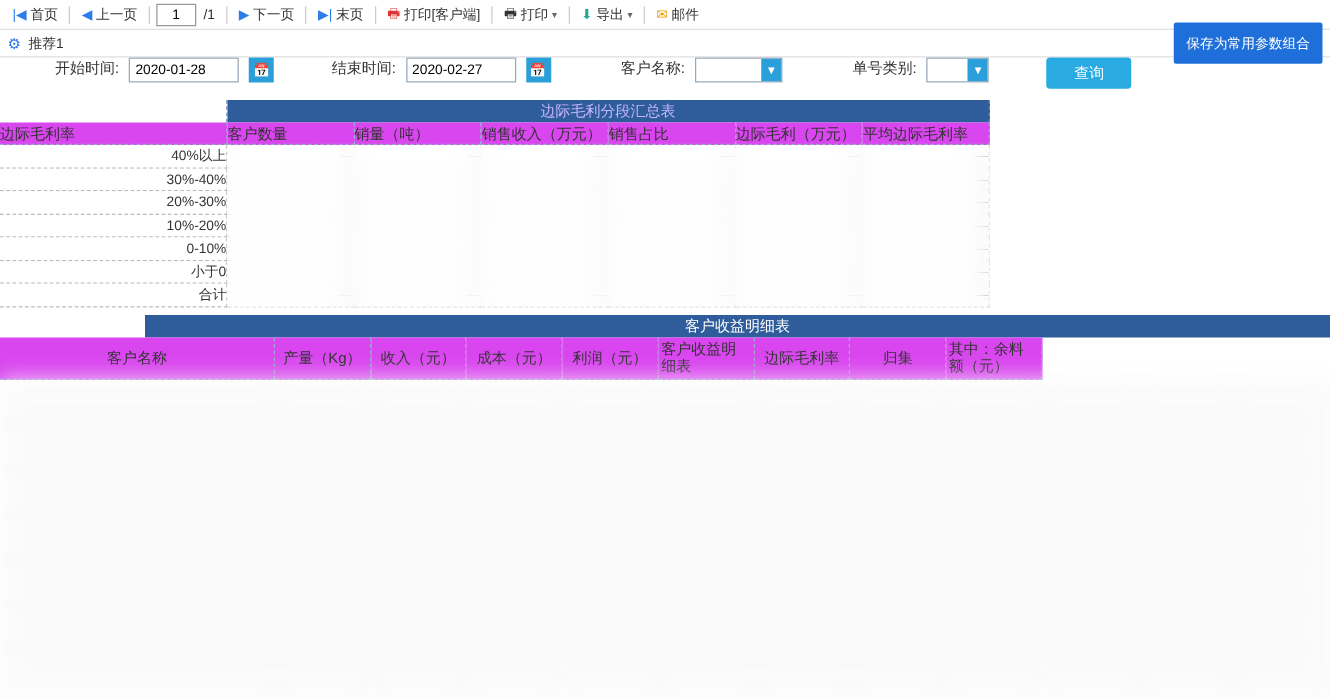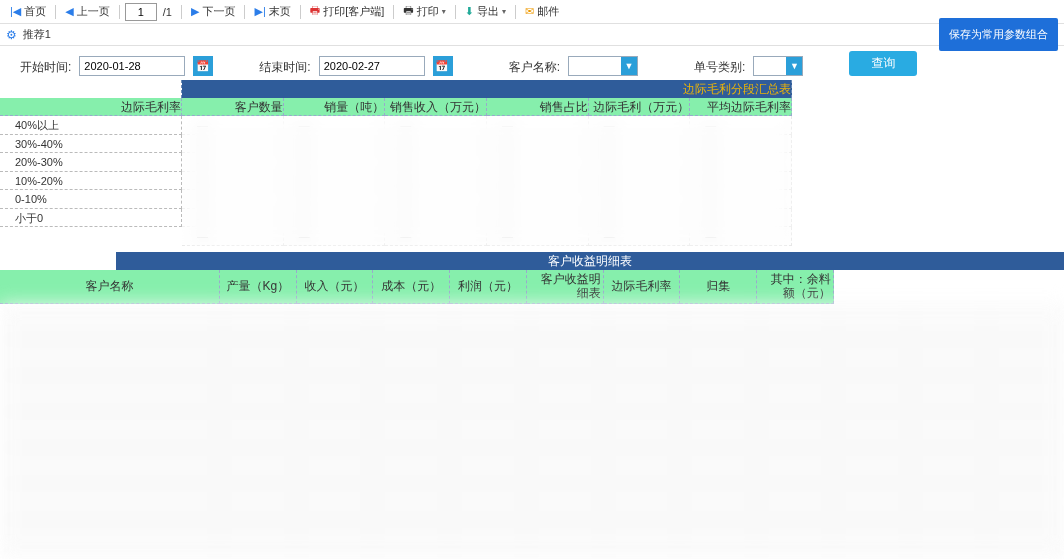--- a/index.html
+++ b/index.html
@@ -10,46 +10,46 @@
     .tb-sep { width: 1px; height: 14px; background: #ccc; margin: 0 3px; }
     .page-input { width: 32px; height: 18px; text-align: center; border: 1px solid #999; font-size: 11px; }
     .page-total { padding: 0 4px; font-size: 11px; }
 
     .tabs-row { display: flex; align-items: center; justify-content: space-between; height: 22px; padding: 0 6px; border-bottom: 1px solid #e0e0e0; }
     .tabs-left { display: flex; align-items: center; gap: 6px; }
     .filter-icon { color: #2b7de9; font-size: 12px; cursor: pointer; }
     .tab { font-size: 11px; color: #333; }
     .save-params { background: #1e6fd9; color: #fff; font-size: 11px; padding: 9px 10px; border-radius: 2px; cursor: pointer; }
 
-    .filter-bar { display: flex; align-items: flex-end; height: 30px; padding: 0 20px; gap: 8px; }
+    .filter-bar { display: flex; align-items: flex-start; height: 30px; padding: 0 20px; gap: 8px; margin-left: 24px; }
     .fb-label { font-size: 12px; color: #333; }
     .fb-input { height: 20px; border: 1px solid #9ab; padding: 0 4px; font-size: 11px; }
-    .fb-date { width: 106px; }
+    .fb-date { width: 88px; }
     .fb-select { width: 70px; height: 20px; border: 1px solid #9ab; position: relative; background: #fff; }
     .fb-select-arrow { position: absolute; right: 0; top: 0; width: 16px; height: 18px; background: #2b9fd9; color: #fff; display: flex; align-items: center; justify-content: center; font-size: 9px; }
     .cal-icon { width: 20px; height: 20px; background: #2b9fd9; color: #fff; display: inline-flex; align-items: center; justify-content: center; font-size: 11px; cursor: pointer; }
     .spacer-sm { width: 30px; }
     .spacer-md { width: 40px; }
     .query-btn { background: #29abe2; color: #fff; border: none; padding: 4px 22px; border-radius: 3px; font-size: 12px; cursor: pointer; }
 
     .summary-wrap { display: flex; margin-top: 4px; }
     .left-col { width: 182px; }
     .right-col { width: 610px; }
 
     .hdr-cell {
-      background: #2f5c9a; color: #eab308; font-size: 12px; text-align: right;
+      background: #2f5c9a; color: #c4b5fd; font-size: 12px; text-align: center;
       height: 18px; line-height: 18px; border-right: 1px dashed #6b8cb8;
     }
     .sub-hdr {
-      background: #86efac; font-size: 12px; text-align: right;
+      background: #d946ef; font-size: 12px; text-align: left;
       height: 18px; line-height: 18px; border-right: 1px dashed #9ac; border-bottom: 1px dashed #9ac;
     }
     .data-cell {
-      background: #fff; font-size: 11px; text-align: left;
-      height: 18.5px; line-height: 18.5px; border-right: 1px dashed #bbb; border-bottom: 1px dashed #bbb; padding-left: 15px;
+      background: #fff; font-size: 11px; text-align: right;
+      height: 18.5px; line-height: 18.5px; border-right: 1px dashed #bbb; border-bottom: 1px dashed #bbb;
     }
 
     .right-grid { display: grid; grid-template-columns: repeat(6, 1fr); }
     .right-title { grid-column: 1 / -1; }
 
     .right-body { position: relative; }
     .blur-overlay {
       position: absolute; inset: 0; backdrop-filter: blur(8px); -webkit-backdrop-filter: blur(8px);
       background: rgba(255,255,255,0.55);
     }
@@ -149,20 +149,21 @@
 <div class="summary-wrap">
   <div class="left-col">
     <div class="hdr-cell" style="background:#fff;height:18px"></div>
     <div class="sub-hdr">边际毛利率</div>
     <div class="data-cell">40%以上</div>
     <div class="data-cell">30%-40%</div>
     <div class="data-cell">20%-30%</div>
     <div class="data-cell">10%-20%</div>
     <div class="data-cell">0-10%</div>
     <div class="data-cell">小于0</div>
+    <div class="data-cell">合计</div>
   </div>
   <div class="right-col">
     <div class="right-grid">
       <div class="hdr-cell right-title">边际毛利分段汇总表</div>
       <div class="sub-hdr">客户数量</div>
       <div class="sub-hdr">销量（吨）</div>
       <div class="sub-hdr">销售收入（万元）</div>
       <div class="sub-hdr">销售占比</div>
       <div class="sub-hdr">边际毛利（万元）</div>
       <div class="sub-hdr">平均边际毛利率</div>

